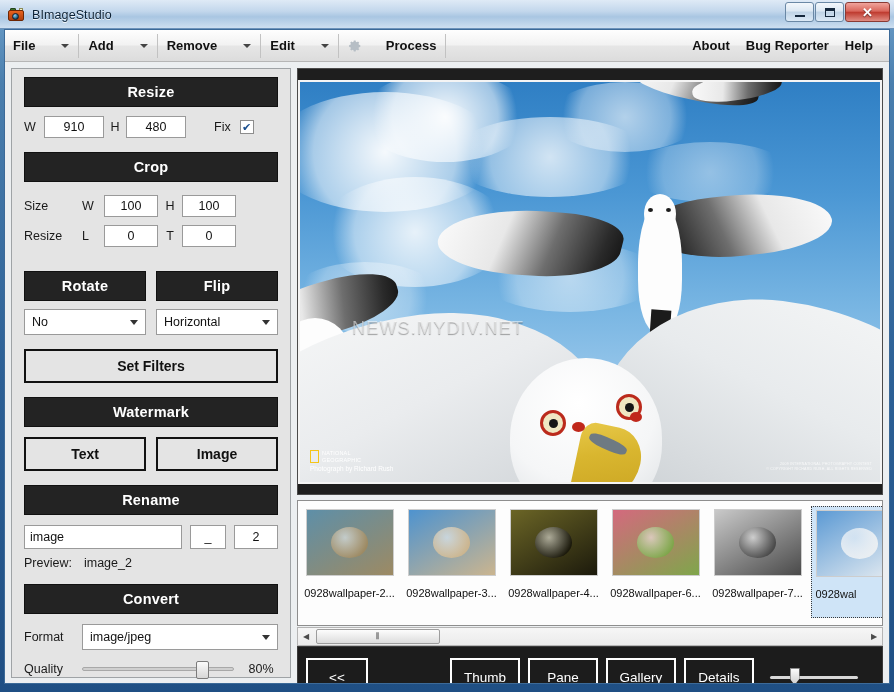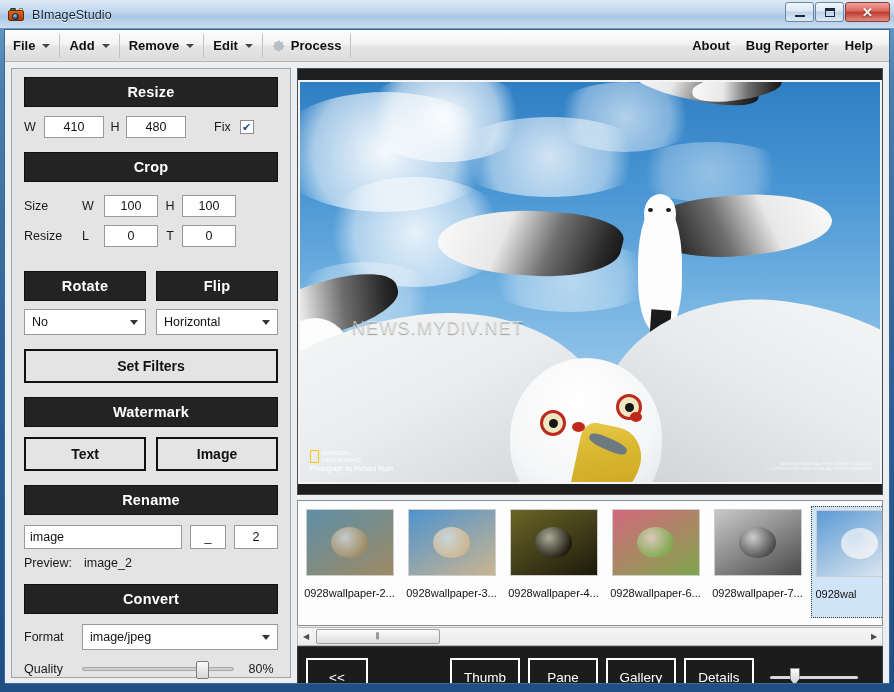--- a/index.html
+++ b/index.html
@@ -83,21 +83,21 @@
 
   
   #menubar {
     position: absolute; left: 0; top: 0; width: 884px; height: 32px;
     background: linear-gradient(180deg,#fefefe 0%, #f2f2f2 48%, #e6e6e6 52%, #dcdcdc 100%);
     border-bottom: 1px solid #b6b6b6;
     display: flex; align-items: center;
   }
   .menu-item {
     height: 18px; display: flex; align-items: center; padding: 0 8px;
-    font-size: 13px; font-weight: bold; color: #111; white-space: nowrap;
+    font-size: 13px; font-weight: bold; color: #111; white-space: nowrap; gap: 19px;
   }
   .menu-item .caret {
     margin-left: 7px; width: 0; height: 0;
     border-left: 4px solid transparent; border-right: 4px solid transparent;
     border-top: 4px solid #444;
   }
   .menu-sep { width: 1px; height: 24px; background: #c2c2c2; margin: 0 1px; }
   .gear-icon { width: 14px; height: 14px; margin-right: 5px; flex: none; }
   #menubar .right-group { margin-left: auto; display: flex; align-items: center; padding-right: 8px; }
   #menubar .right-group .menu-item { font-weight: bold; }
@@ -342,21 +342,21 @@
           <span>Help</span>
         </div>
       </div>
     </div>
 
     <div id="leftpanel">
 
       <div class="hdr">Resize</div>
       <div class="row">
         <span class="lbl" style="width:20px">W</span>
-        <div class="tf" style="width:60px">410</div>
+        <div class="tf" style="width:60px">910</div>
         <span class="lbl" style="width:22px;text-align:center">H</span>
         <div class="tf" style="width:60px">480</div>
         <span class="lbl" style="margin-left:28px">Fix</span>
         <div class="chk" style="margin-left:9px">✔</div>
       </div>
 
       <div class="hdr" style="margin-top:14px">Crop</div>
       <div class="row" style="margin-top:13px">
         <span class="lbl" style="width:58px">Size</span>
         <span class="lbl" style="width:22px">W</span>

